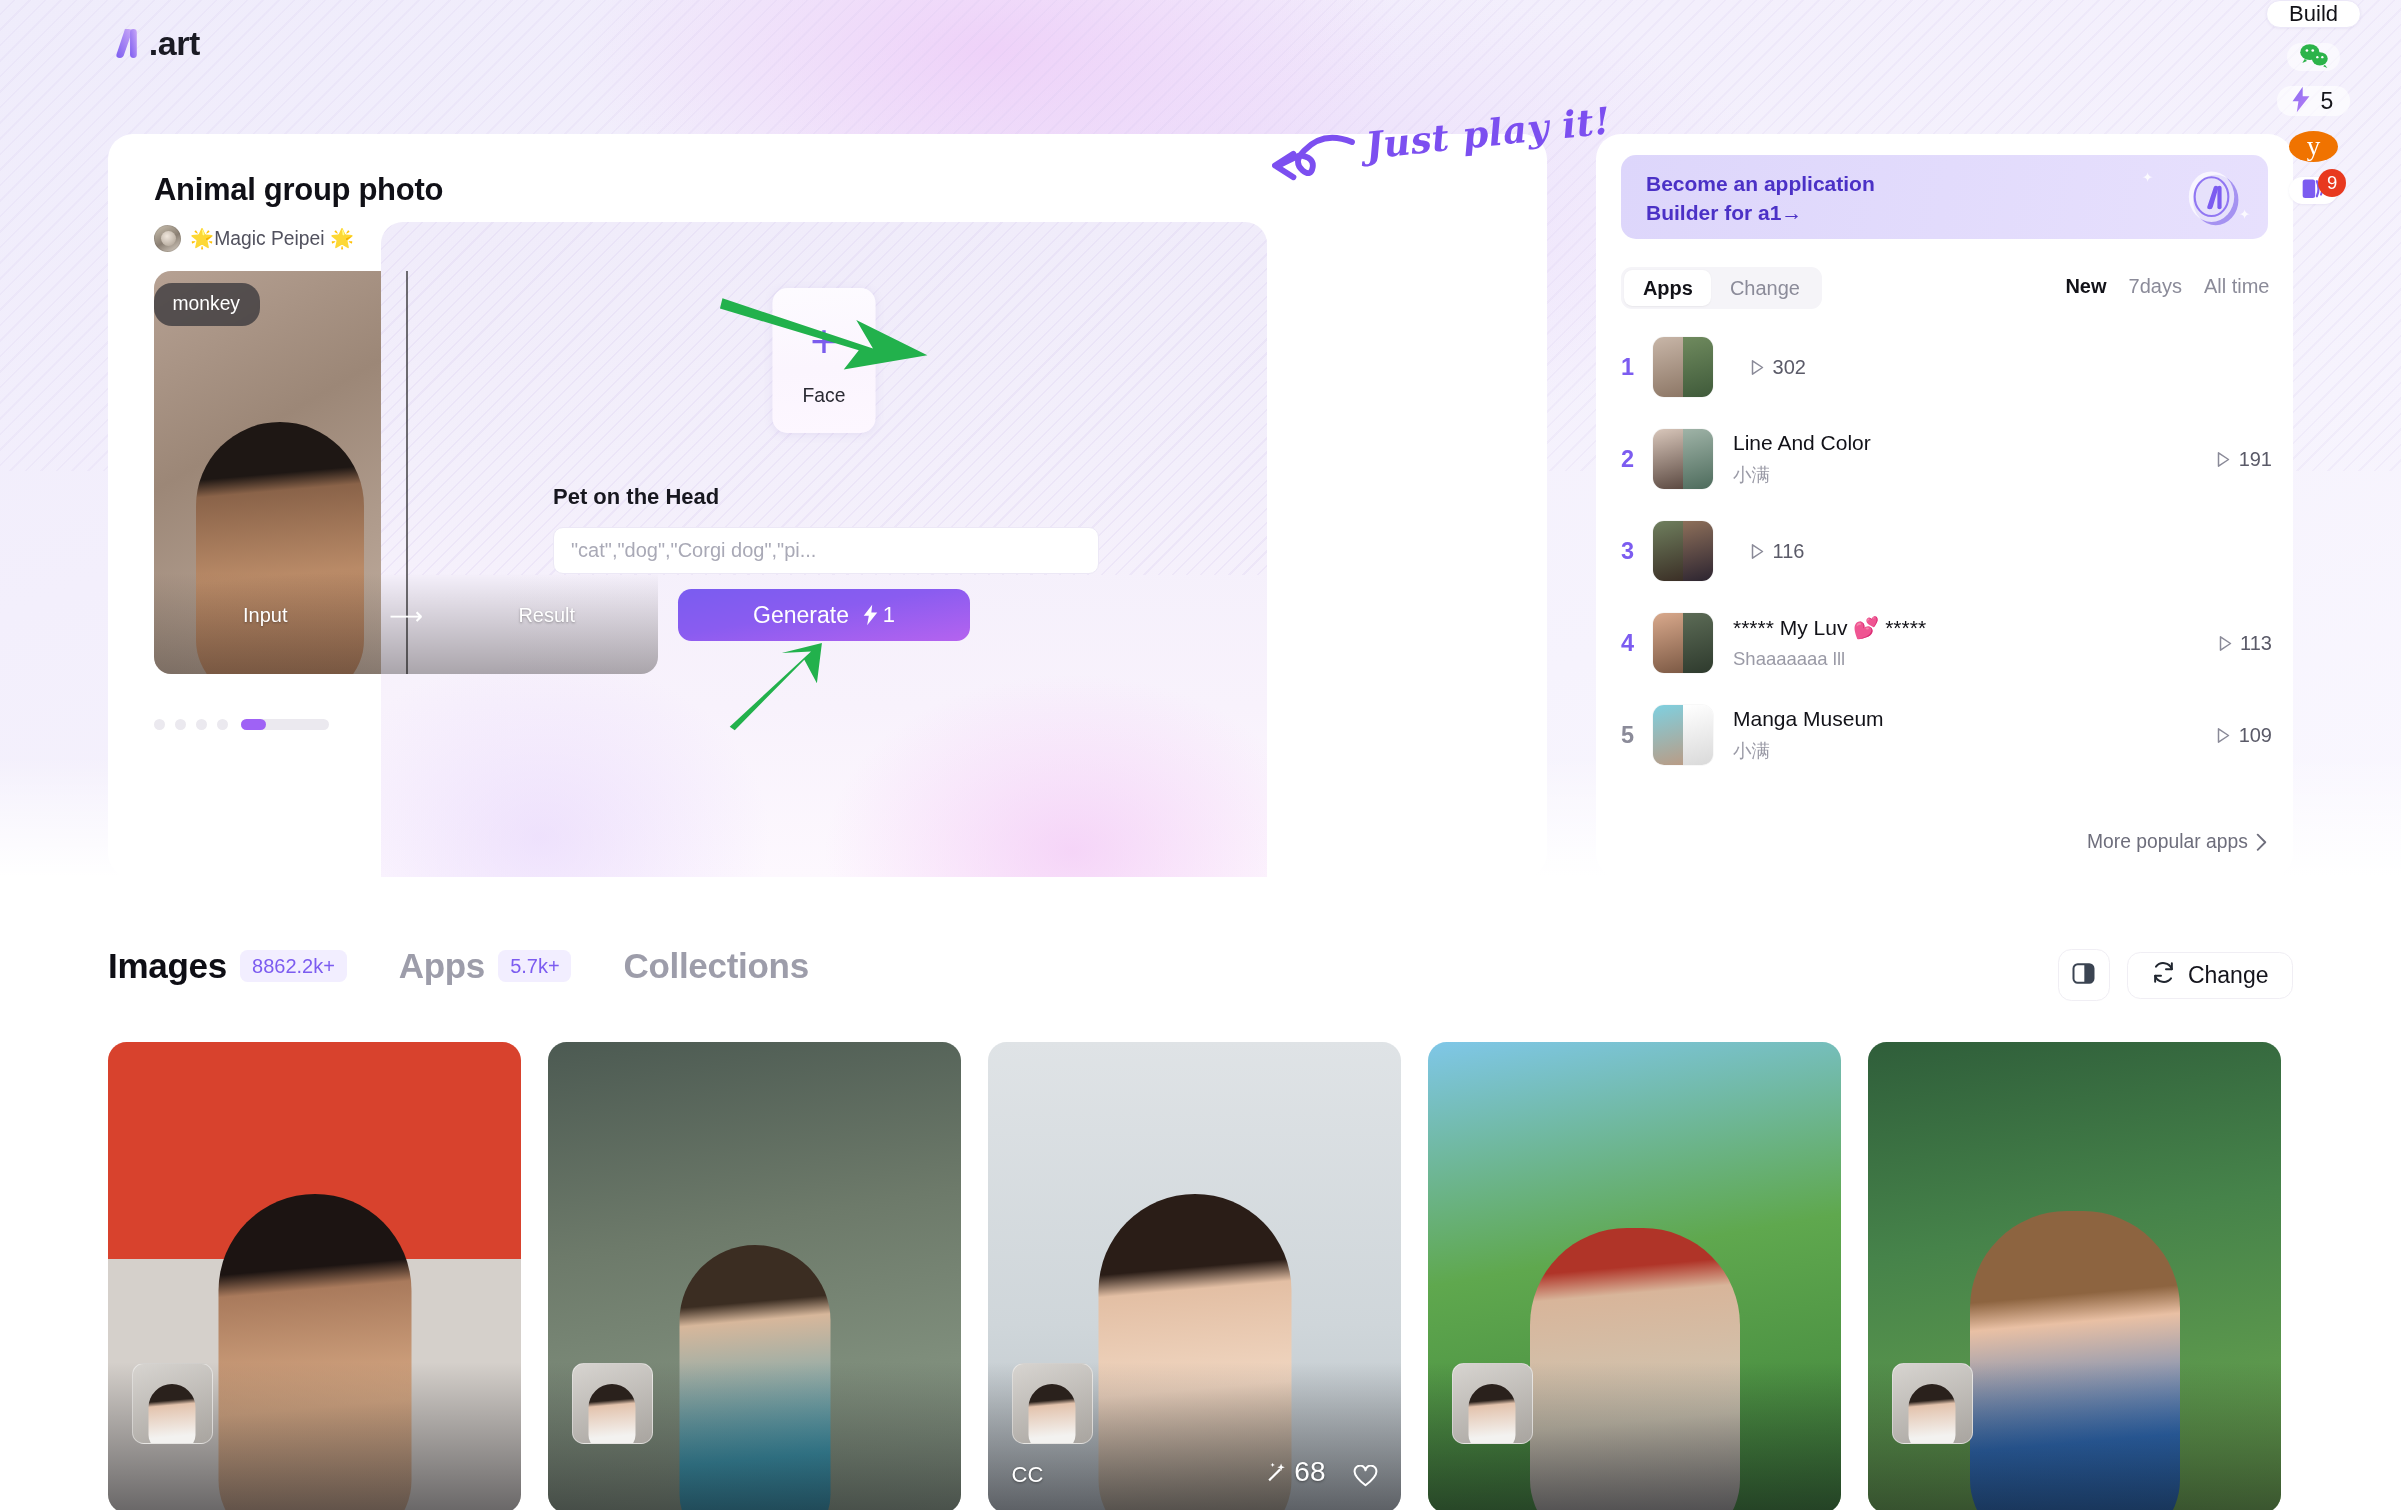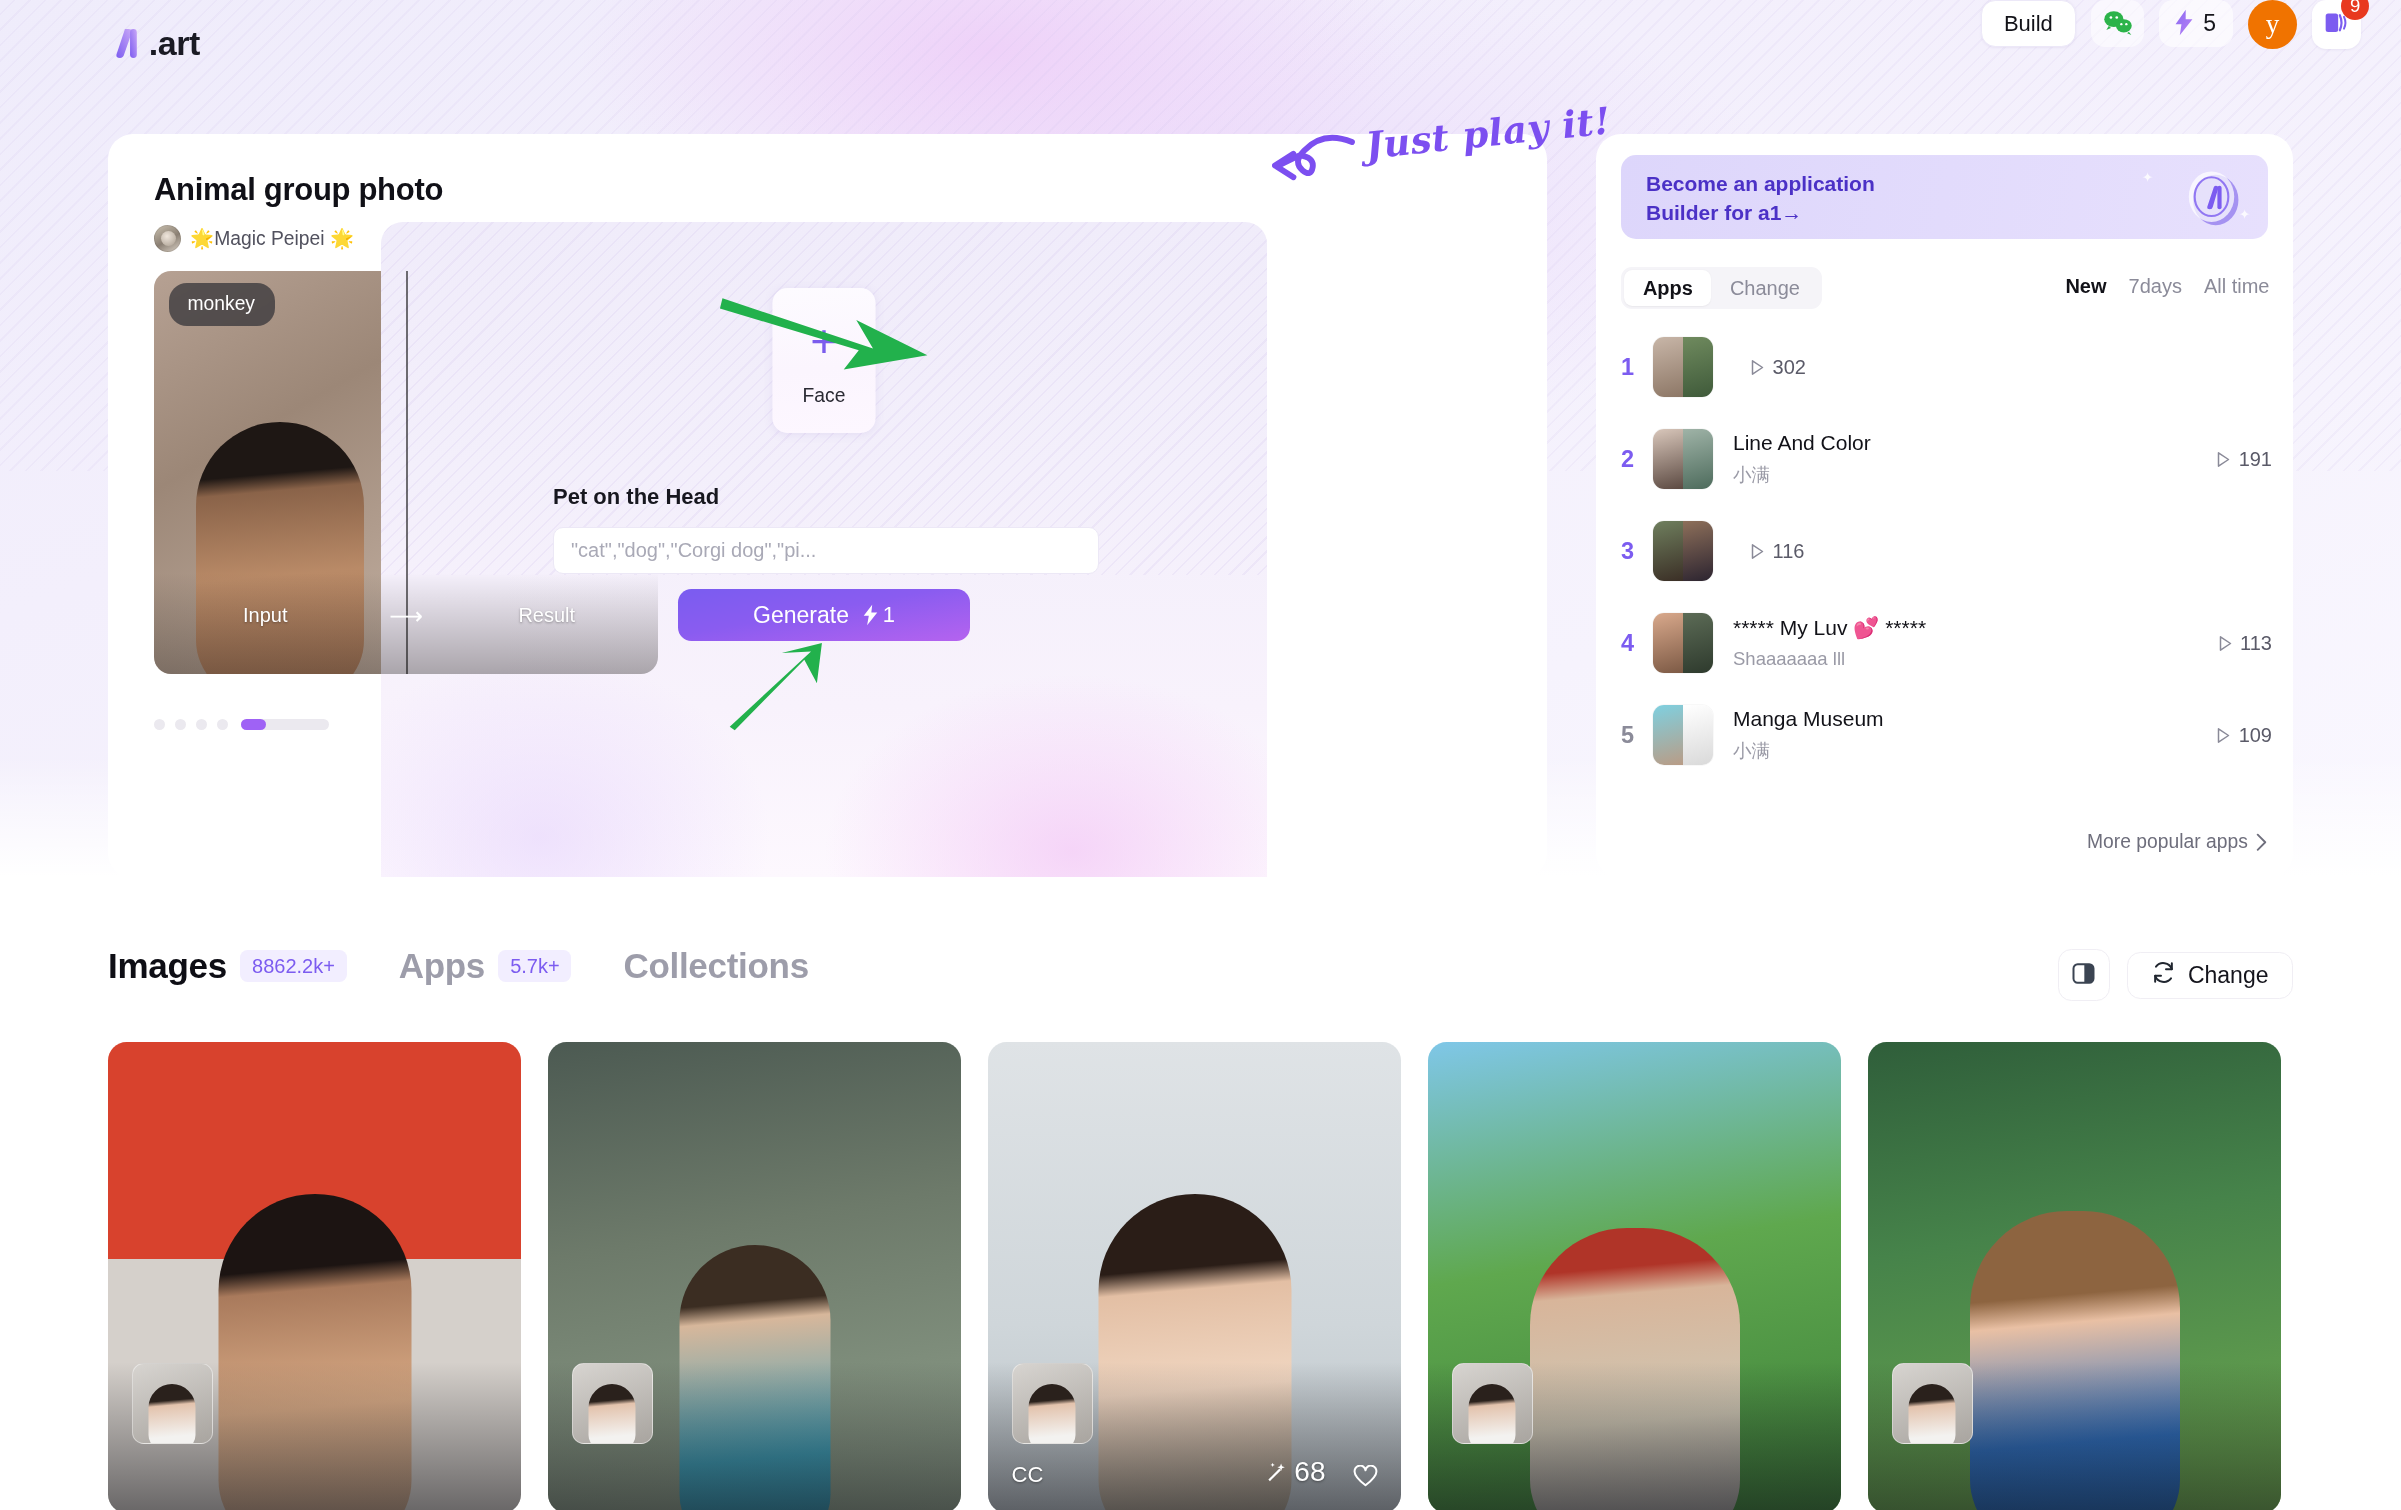--- a/index.html
+++ b/index.html
@@ -33,21 +33,21 @@
   .topbar {
     position: absolute; left: 0; top: 0; width: 2401px; height: 92px;
     display: flex; align-items: center; z-index: 40;
   }
   .logo { position: absolute; left: 108px; top: 23.5px; display: flex; align-items: center; gap: 1.7px; }
   .logo-mark { width: 39px; height: 39px; position: relative; }
   .logo-text { font-size: 34px; font-weight: 700; color: #1a1a24; letter-spacing: -0.4px; line-height: 39px; }
 
   .topbar-right {
     position: absolute; right: 20px; top: 0; height: 92px;
-    display: flex; align-items: flex-start; gap: 15px; padding-right: 20px;
+    display: flex; align-items: center; gap: 15px; padding-right: 20px; flex-direction: column;
   }
   .build-btn {
     background: #ffffff; border: 0.8px solid #ece8f8; border-radius: 14.3px;
     padding: 0 22px; height: 47px; display: flex; align-items: center;
     font-size: 22px; font-weight: 500; color: #121218; cursor: pointer;
     box-shadow: 0 0.8px 2.5px rgba(80,60,140,.07);
   }
   .icon-pill {
     background: rgba(255,255,255,.55); border-radius: 14.3px; height: 47px;
     display: flex; align-items: center; justify-content: center; cursor: pointer;
@@ -108,21 +108,21 @@
   .monkey-blob {
     position: absolute; left: 52%; top: 11.8px; transform: translateX(-50%);
     width: 118px; height: 92px; border-radius: 50px 50px 40px 40px;
     background: linear-gradient(160deg,#5a5348,#3e392f 60%,#6d6455);
   }
   .monkey-face {
     position: absolute; right: 6.7px; top: 18.5px; width: 57px; height: 52px;
     border-radius: 50%; background: radial-gradient(circle at 45% 40%, #e6c6a6, #c39b78);
   }
   .tag-chip {
-    position: absolute; left: 15px; top: 12.6px; background: rgba(48,48,54,.72);
+    position: absolute; left: 0; top: 12.6px; background: rgba(48,48,54,.72);
     color: #fff; font-size: 19.3px; padding: 10px 20px 11px 18.5px; border-radius: 18px;
     backdrop-filter: blur(1.7px); z-index: 3;
   }
   .cmp-bar {
     position: absolute; left: 0; bottom: 0; width: 100%; height: 101px;
     display: flex; align-items: center; z-index: 3;
     background: linear-gradient(to top, rgba(20,16,14,.34), rgba(20,16,14,0));
   }
   .cmp-label {
     flex: 1; text-align: center; color: #ffffff; font-size: 20px;

